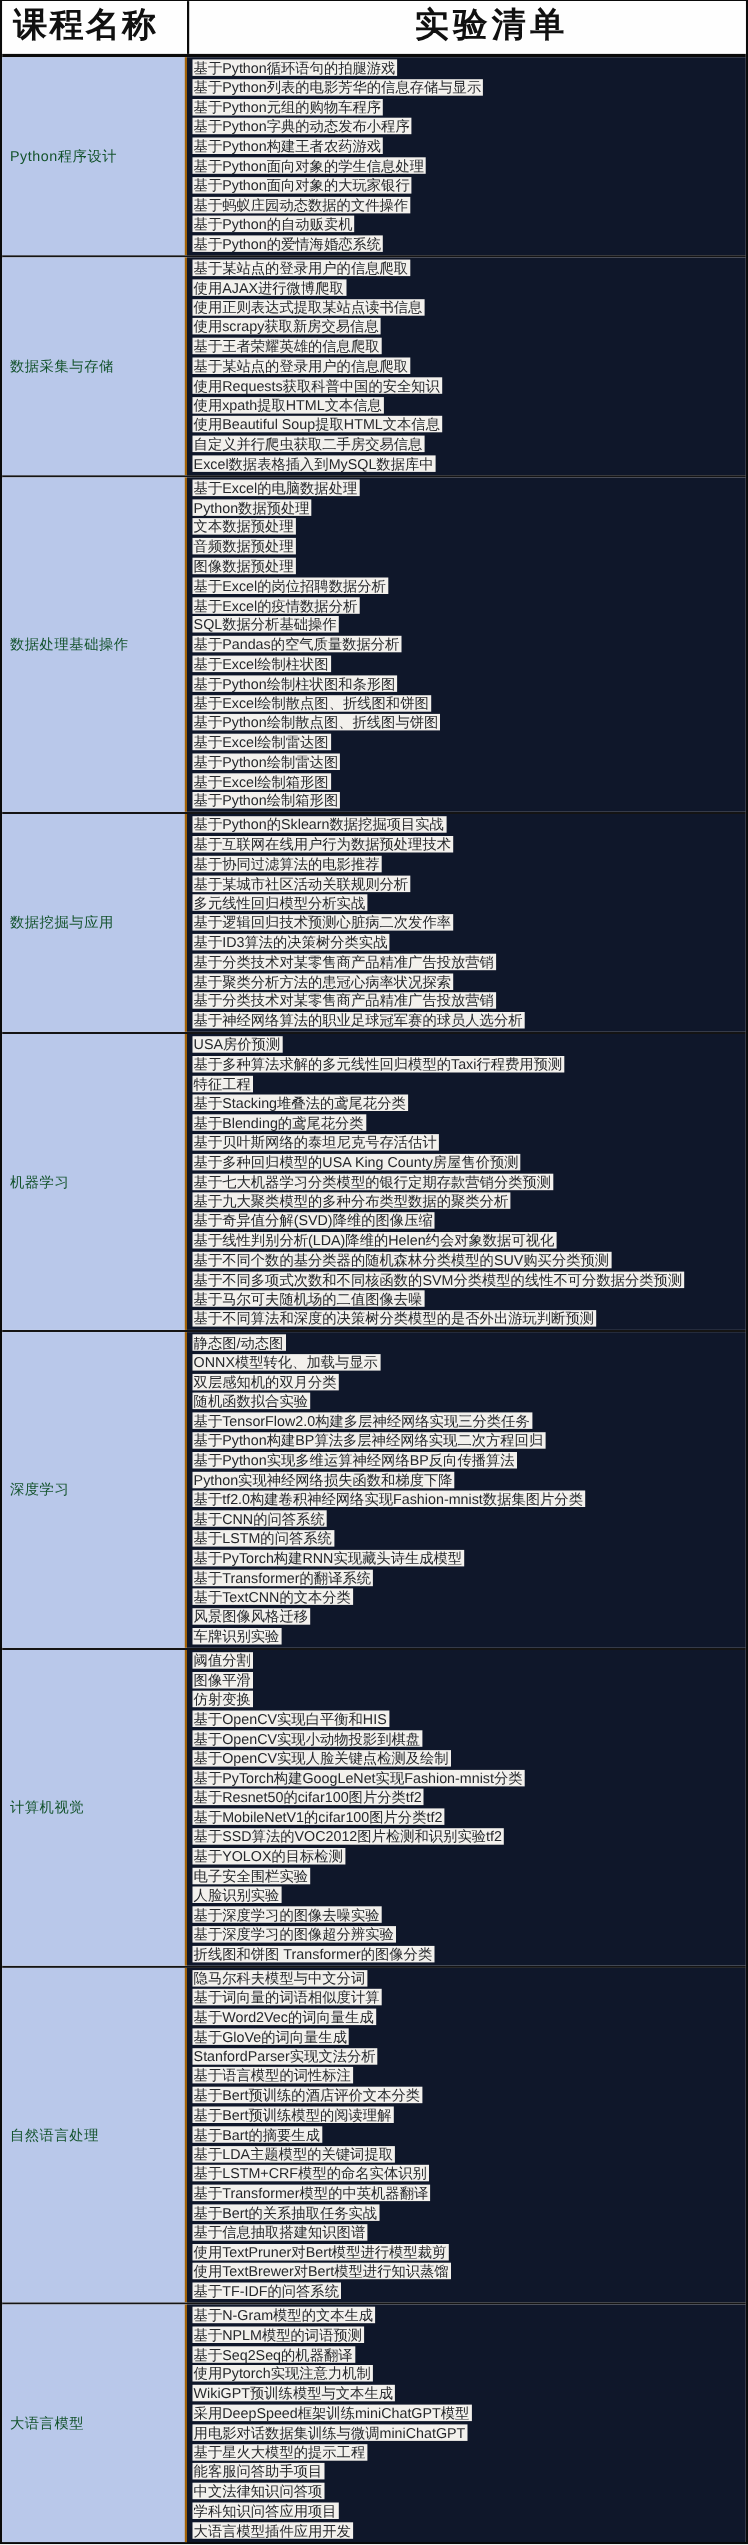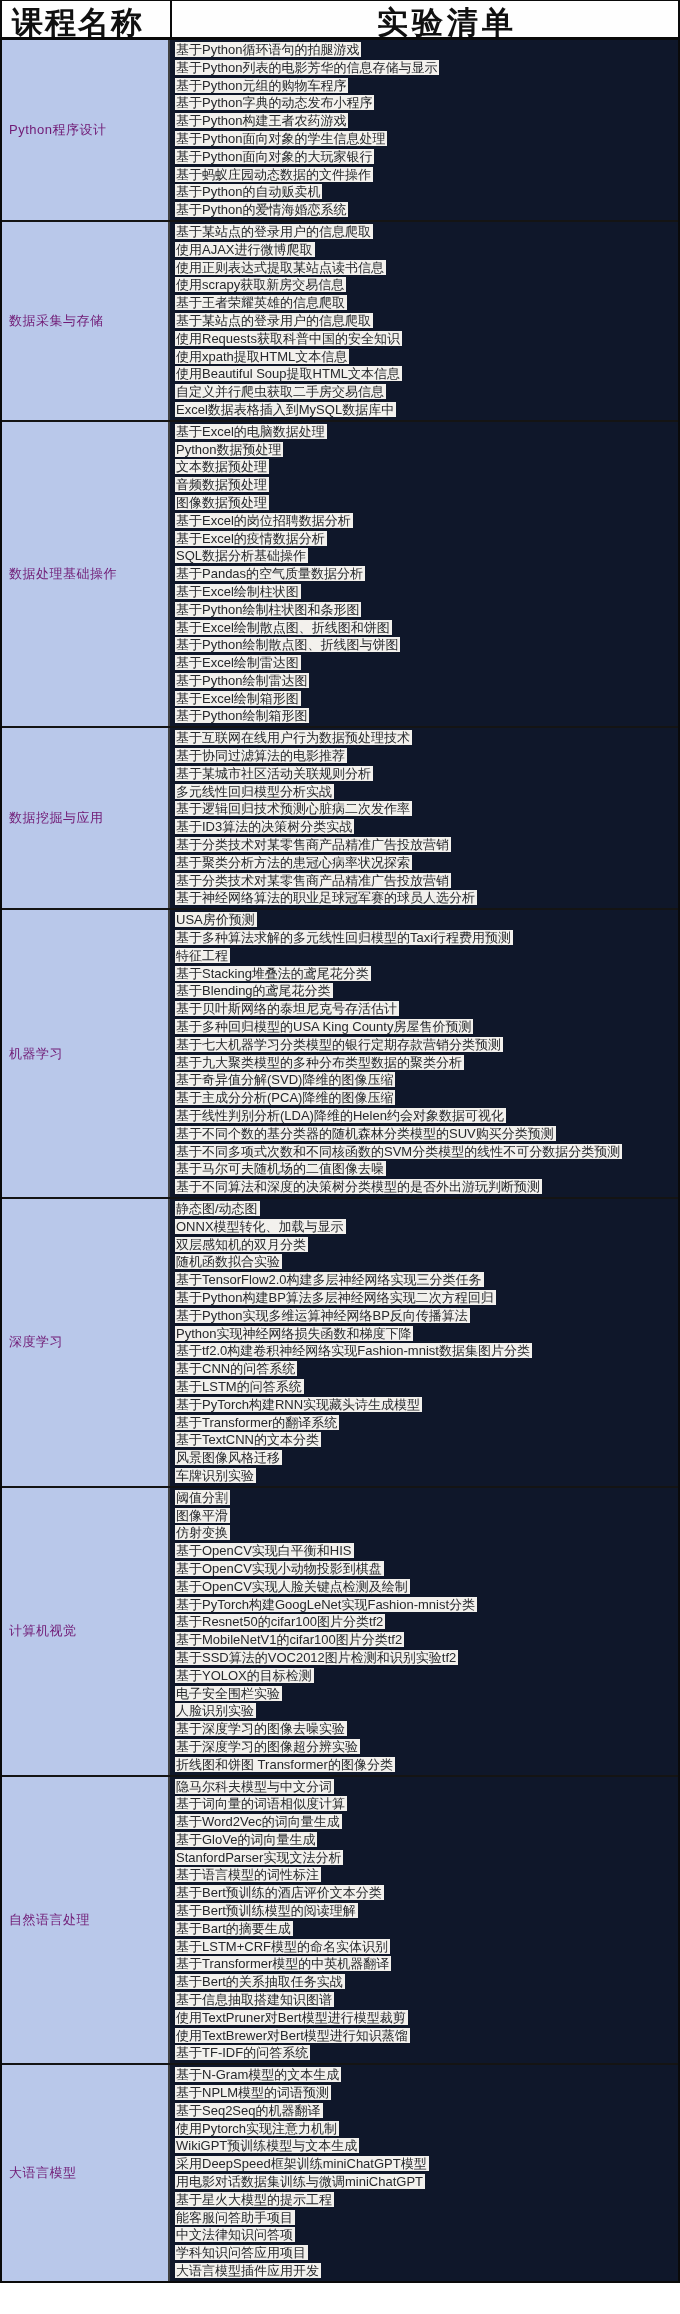--- a/index.html
+++ b/index.html
@@ -25,21 +25,21 @@
     display: grid;
     grid-template-columns: 168px 1fr;
     border-bottom: 3px solid #0a0a0a;
     background: #fefefe;
   }
   .header-cell {
     font-family: "Liberation Serif", serif;
     font-weight: bold;
     font-size: 31px;
     color: #101010;
-    height: 36px;
+    height: 48px;
     line-height: 44px;
     white-space: nowrap;
     overflow: hidden;
   }
   .header-cell.course {
     padding-left: 10px;
     letter-spacing: 2px;
   }
   .header-cell.experiments {
     text-align: center;
@@ -50,26 +50,26 @@
   .body-row {
     display: grid;
     grid-template-columns: 168px 1fr;
     border-bottom: 2px solid #141414;
   }
   .body-row:last-child {
     border-bottom: none;
   }
   .category-cell {
     background: #b9c8ea;
-    border-right: 2px solid #404040;
+    border-right: 2px solid #a16207;
     display: flex;
     align-items: center;
     padding-left: 7px;
     font-size: 13px;
-    color: #701a75;
+    color: #14532d;
     letter-spacing: 0.5px;
   }
   .experiment-list {
     background: #0f172a;
     padding: 1px 0 1px 5px;
     overflow: hidden;
   }
   .item {
     font-size: 13px;
     line-height: 17.8px;
@@ -154,20 +154,21 @@
             <div class="item"><span class="item-text">基于Excel绘制箱形图</span></div>
             <div class="item"><span class="item-text">基于Python绘制箱形图</span></div>
           </div>
   </div>
 
   <div class="body-row">
     <div class="category-cell">
       <span>数据挖掘与应用</span>
     </div>
     <div class="experiment-list">
+            <div class="item"><span class="item-text">基于Python的Sklearn数据挖掘项目实战</span></div>
             <div class="item"><span class="item-text">基于互联网在线用户行为数据预处理技术</span></div>
             <div class="item"><span class="item-text">基于协同过滤算法的电影推荐</span></div>
             <div class="item"><span class="item-text">基于某城市社区活动关联规则分析</span></div>
             <div class="item"><span class="item-text">多元线性回归模型分析实战</span></div>
             <div class="item"><span class="item-text">基于逻辑回归技术预测心脏病二次发作率</span></div>
             <div class="item"><span class="item-text">基于ID3算法的决策树分类实战</span></div>
             <div class="item"><span class="item-text">基于分类技术对某零售商产品精准广告投放营销</span></div>
             <div class="item"><span class="item-text">基于聚类分析方法的患冠心病率状况探索</span></div>
             <div class="item"><span class="item-text">基于分类技术对某零售商产品精准广告投放营销</span></div>
             <div class="item"><span class="item-text">基于神经网络算法的职业足球冠军赛的球员人选分析</span></div>
@@ -182,21 +183,20 @@
             <div class="item"><span class="item-text">USA房价预测</span></div>
             <div class="item"><span class="item-text">基于多种算法求解的多元线性回归模型的Taxi行程费用预测</span></div>
             <div class="item"><span class="item-text">特征工程</span></div>
             <div class="item"><span class="item-text">基于Stacking堆叠法的鸢尾花分类</span></div>
             <div class="item"><span class="item-text">基于Blending的鸢尾花分类</span></div>
             <div class="item"><span class="item-text">基于贝叶斯网络的泰坦尼克号存活估计</span></div>
             <div class="item"><span class="item-text">基于多种回归模型的USA King County房屋售价预测</span></div>
             <div class="item"><span class="item-text">基于七大机器学习分类模型的银行定期存款营销分类预测</span></div>
             <div class="item"><span class="item-text">基于九大聚类模型的多种分布类型数据的聚类分析</span></div>
             <div class="item"><span class="item-text">基于奇异值分解(SVD)降维的图像压缩</span></div>
-            <div class="item"><span class="item-text">基于主成分分析(PCA)降维的图像压缩</span></div>
             <div class="item"><span class="item-text">基于线性判别分析(LDA)降维的Helen约会对象数据可视化</span></div>
             <div class="item"><span class="item-text">基于不同个数的基分类器的随机森林分类模型的SUV购买分类预测</span></div>
             <div class="item"><span class="item-text">基于不同多项式次数和不同核函数的SVM分类模型的线性不可分数据分类预测</span></div>
             <div class="item"><span class="item-text">基于马尔可夫随机场的二值图像去噪</span></div>
             <div class="item"><span class="item-text">基于不同算法和深度的决策树分类模型的是否外出游玩判断预测</span></div>
           </div>
   </div>
 
   <div class="body-row">
     <div class="category-cell">
@@ -253,20 +253,21 @@
     <div class="experiment-list">
             <div class="item"><span class="item-text">隐马尔科夫模型与中文分词</span></div>
             <div class="item"><span class="item-text">基于词向量的词语相似度计算</span></div>
             <div class="item"><span class="item-text">基于Word2Vec的词向量生成</span></div>
             <div class="item"><span class="item-text">基于GloVe的词向量生成</span></div>
             <div class="item"><span class="item-text">StanfordParser实现文法分析</span></div>
             <div class="item"><span class="item-text">基于语言模型的词性标注</span></div>
             <div class="item"><span class="item-text">基于Bert预训练的酒店评价文本分类</span></div>
             <div class="item"><span class="item-text">基于Bert预训练模型的阅读理解</span></div>
             <div class="item"><span class="item-text">基于Bart的摘要生成</span></div>
+            <div class="item"><span class="item-text">基于LDA主题模型的关键词提取</span></div>
             <div class="item"><span class="item-text">基于LSTM+CRF模型的命名实体识别</span></div>
             <div class="item"><span class="item-text">基于Transformer模型的中英机器翻译</span></div>
             <div class="item"><span class="item-text">基于Bert的关系抽取任务实战</span></div>
             <div class="item"><span class="item-text">基于信息抽取搭建知识图谱</span></div>
             <div class="item"><span class="item-text">使用TextPruner对Bert模型进行模型裁剪</span></div>
             <div class="item"><span class="item-text">使用TextBrewer对Bert模型进行知识蒸馏</span></div>
             <div class="item"><span class="item-text">基于TF-IDF的问答系统</span></div>
           </div>
   </div>
 

